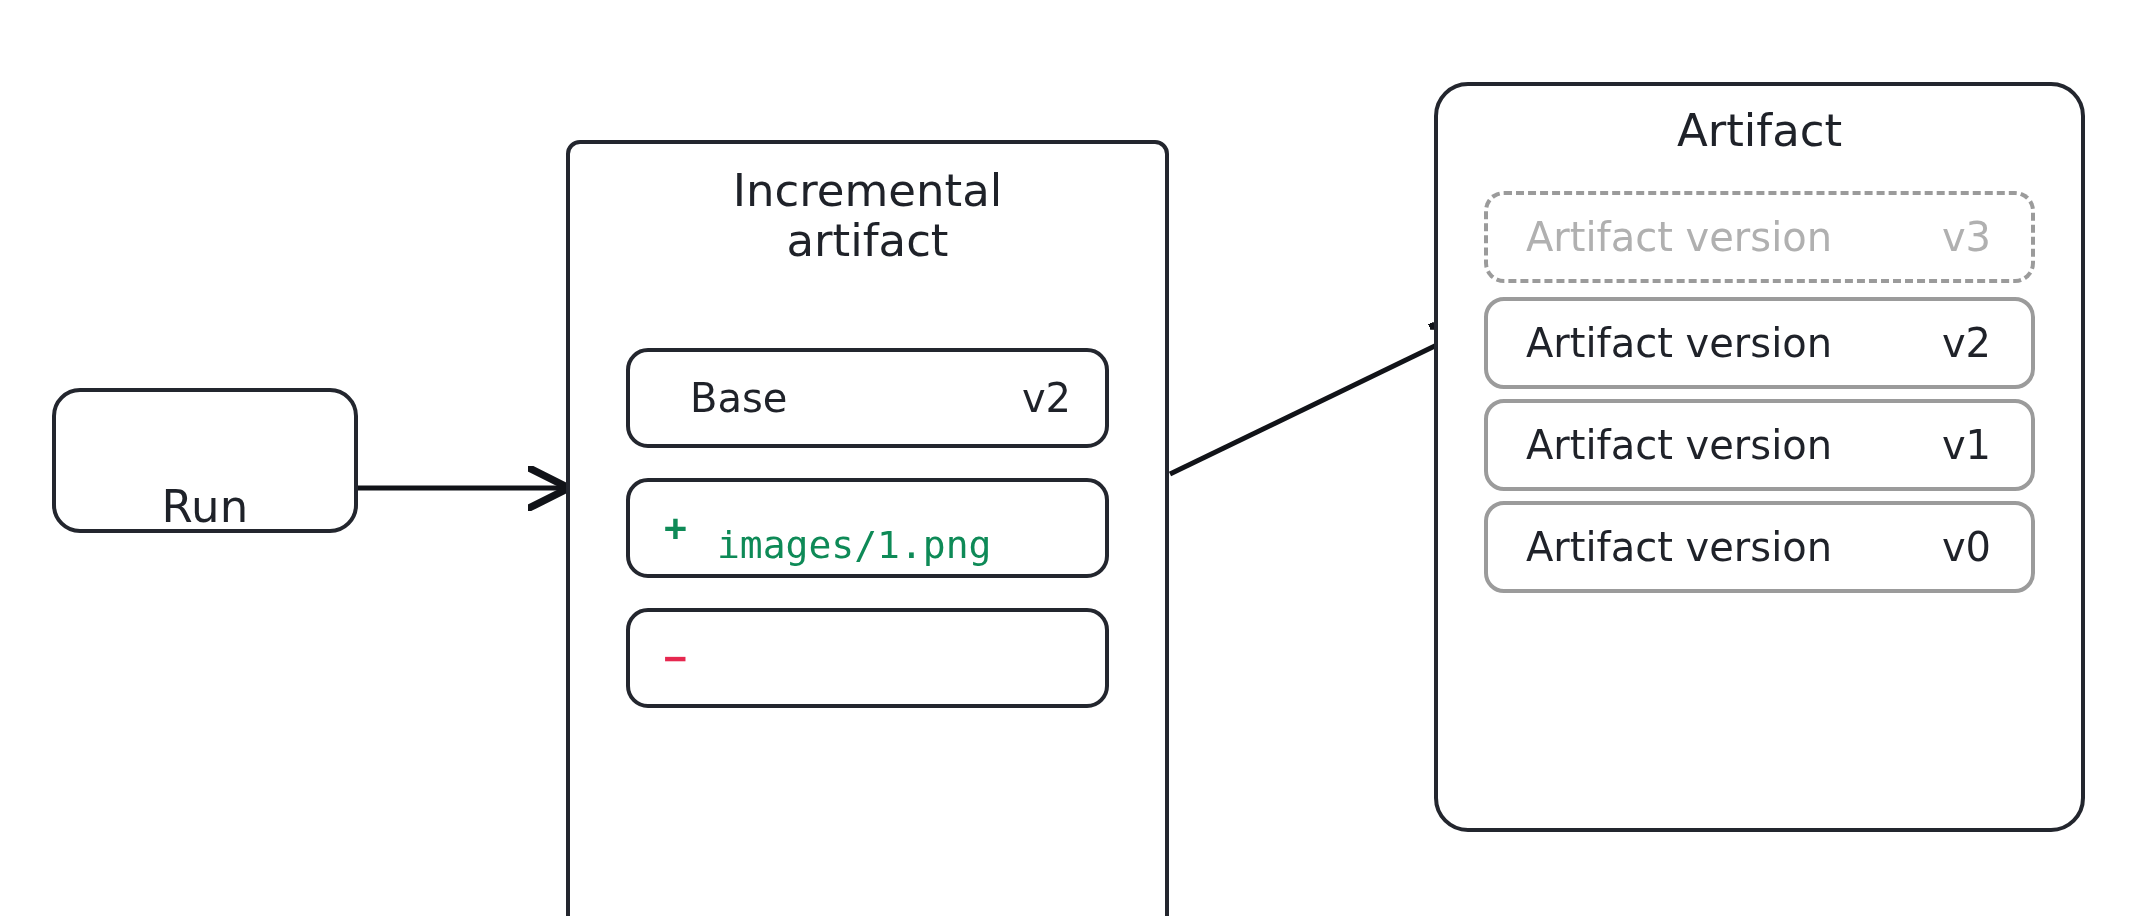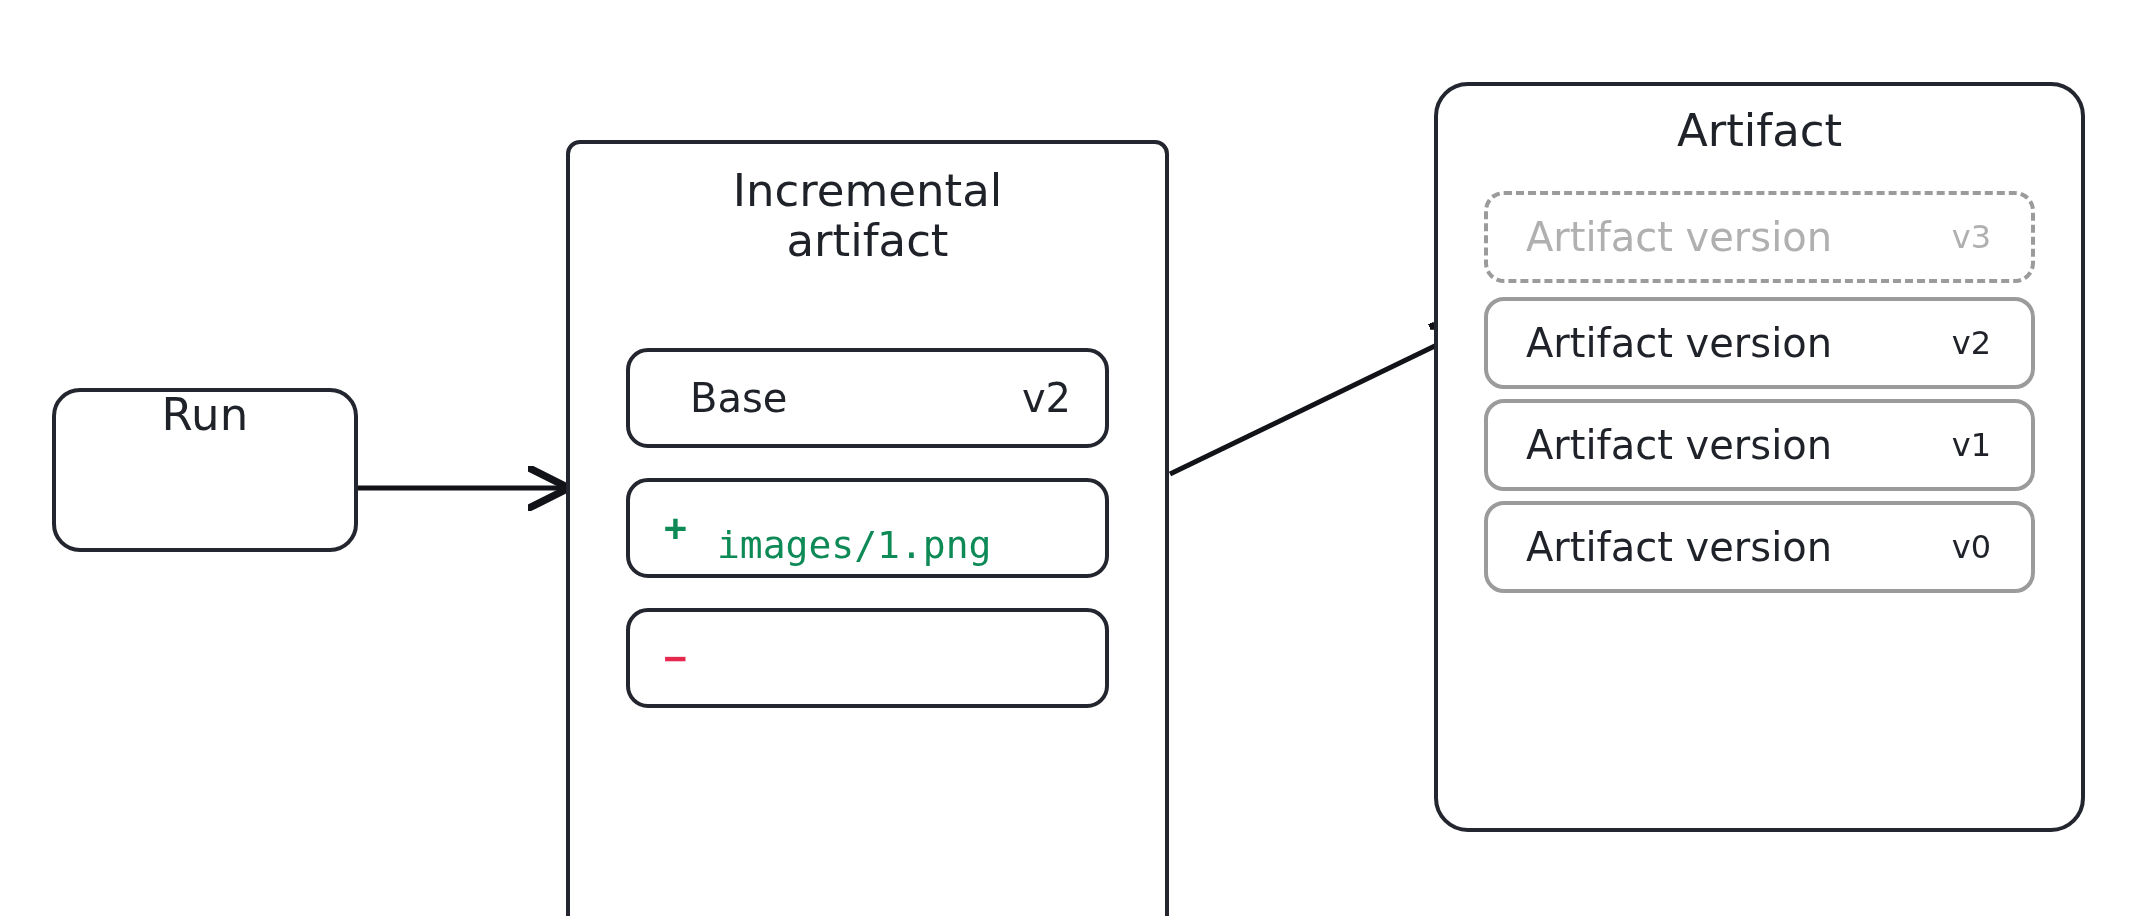--- a/index.html
+++ b/index.html
@@ -30,24 +30,24 @@
     background: #ffffff;
     border: 4px solid #23262e;
     border-radius: 30px;
   }
 
   
   #run-node {
     left: 52px;
     top: 388px;
     width: 306px;
-    height: 164px;
+    height: 145px;
     border-radius: 28px;
     display: flex;
-    align-items: flex-start;
+    align-items: flex-end;
     justify-content: center;
   }
   #run-node .node-title {
     font-size: 45px;
     font-weight: 400;
     letter-spacing: .2px;
     line-height: 1;
   }
 
   
@@ -160,21 +160,21 @@
     justify-content: space-between;
   }
   .ver-row:last-child { margin-bottom: 0; }
   .ver-row .row-label {
     font-size: 40px;
     flex: 1 1 auto;
     text-align: left;
     white-space: nowrap;
   }
   .ver-row .row-value {
-    font-size: 32px;
+    font-size: 40px;
     flex: 0 0 auto;
     white-space: nowrap;
   }
   .ver-row.pending {
     border-style: dashed;
     border-width: 4px;
     border-color: #9b9b9b;
     color: #b0b0b0;
     margin-bottom: 14px;
   }

